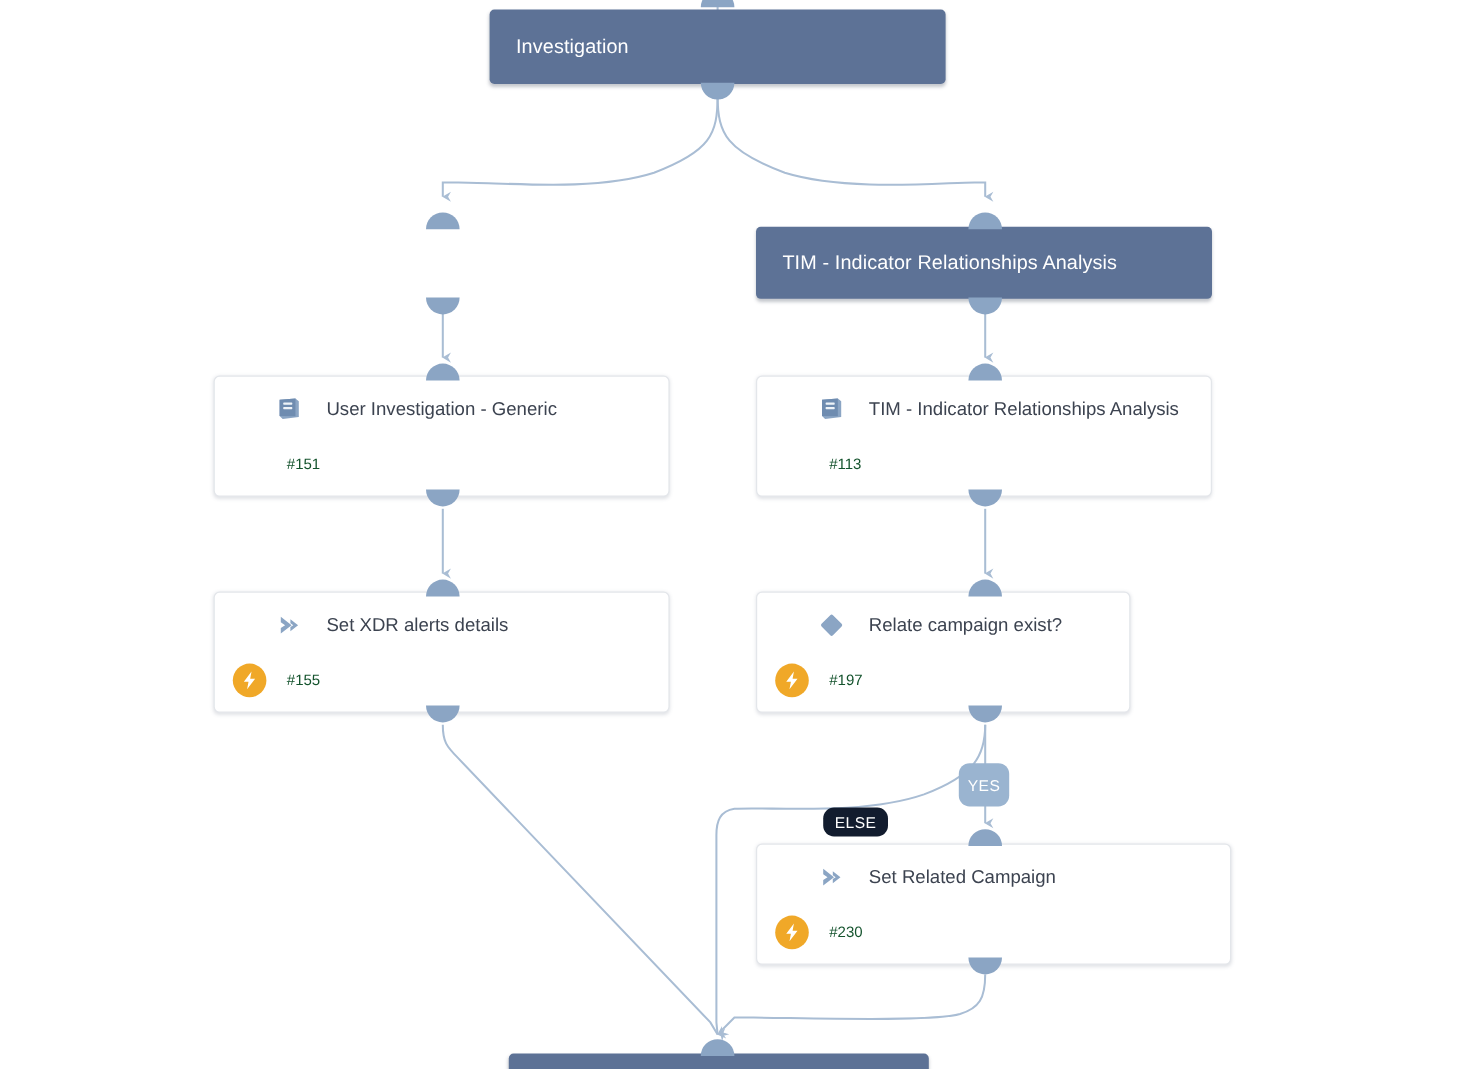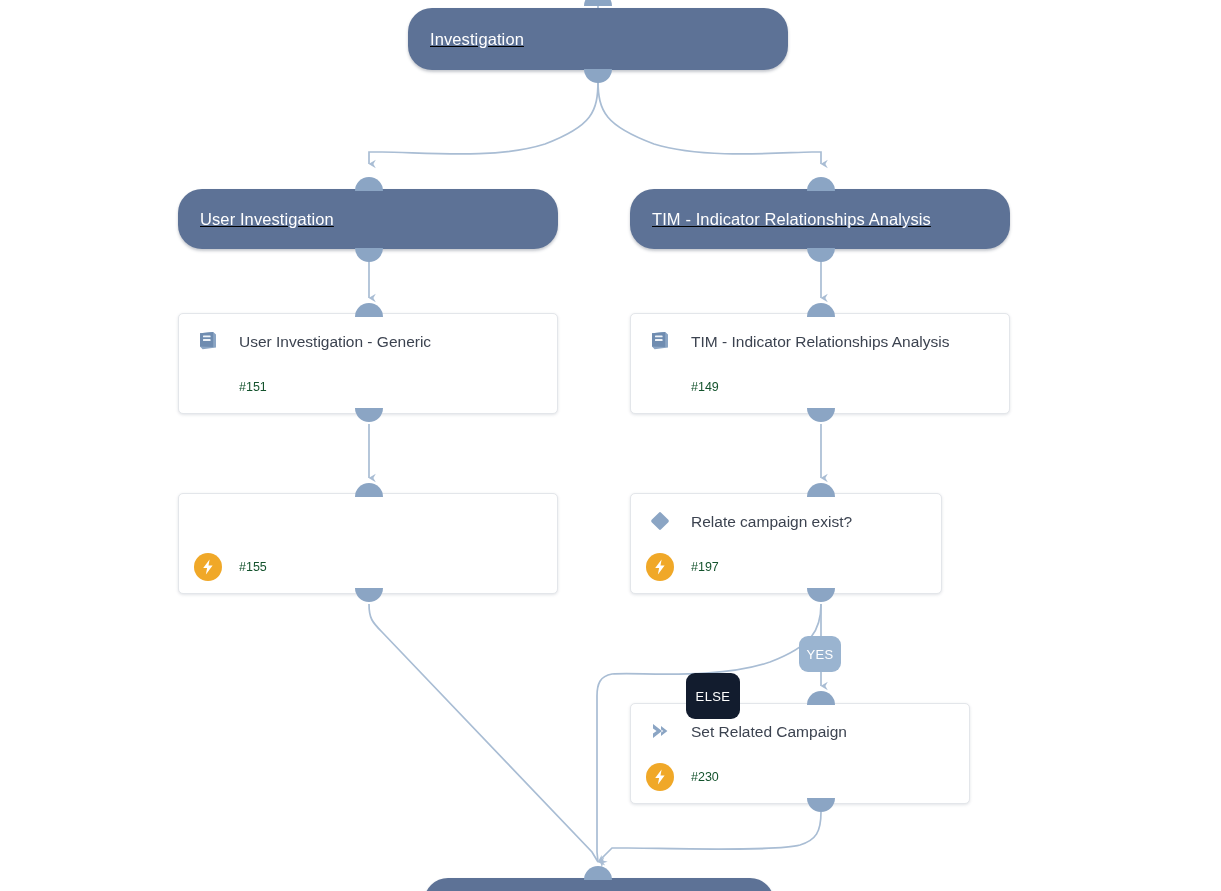--- a/index.html
+++ b/index.html
@@ -25,44 +25,44 @@
     width: 1221px;
     height: 891px;
     pointer-events: none;
   }
 
   
   .hdr {
     position: absolute;
     box-sizing: border-box;
     background: #5d7296;
-    border-radius: 24px;
+    border-radius: 4px;
     box-shadow: 0 2px 3px rgba(60,70,90,0.30);
     display: flex;
     align-items: center;
     z-index: 3;
-    text-decoration: underline;
   }
   .hdr-label {
     color: #ffffff;
     font-size: 16.5px;
     line-height: 21px;
     padding: 0 22px;
     letter-spacing: 0.1px;
   }
 
   
   .card {
     position: absolute;
     box-sizing: border-box;
     background: #ffffff;
     border: 1px solid #e3e6ea;
     border-radius: 5px;
     box-shadow: 0 1px 3px rgba(80,90,110,0.17);
     z-index: 3;
+    padding-left: 33px;
   }
   .card-row {
     display: flex;
     align-items: flex-start;
     padding: 14px 14px 0 14px;
   }
   .card-icon {
     width: 30px;
     min-width: 30px;
     height: 26px;
@@ -178,23 +178,20 @@
     </g>
   </svg>
 
   <div class="port in" style="left:584px; top:-8px;"></div>
   <div class="hdr" style="left:408px; top:8px; width:380px; height:62px;">
     <span class="hdr-label">Investigation</span>
   </div>
   <div class="port out" style="left:584px; top:69px;"></div>
 
   <div class="port in" style="left:355px; top:177px;"></div>
-  <div class="hdr" style="left:178px; top:189px; width:380px; height:60px;">
-    <span class="hdr-label">User Investigation</span>
-  </div>
   <div class="port out" style="left:355px; top:248px;"></div>
 
   <div class="port in" style="left:807px; top:177px;"></div>
   <div class="hdr" style="left:630px; top:189px; width:380px; height:60px;">
     <span class="hdr-label">TIM - Indicator Relationships Analysis</span>
   </div>
   <div class="port out" style="left:807px; top:248px;"></div>
 
   <div class="port in" style="left:355px; top:303px;"></div>
   <div class="card" style="left:178px; top:313px; width:380px; height:101px;">
@@ -224,27 +221,36 @@
           <path d="M3 2.2 L16.2 1 L19 3.4 L19 16.6 L5.6 18.2 L3 15.6 Z" fill="#8ba5c4"></path>
           <path d="M3 2.2 L16.2 1 L16.2 15.9 L3 15.6 Z" fill="#6f8cb0"></path>
           <rect x="6" y="4.4" width="7.6" height="1.9" rx="0.6" fill="#eef3f8"></rect>
           <rect x="6" y="8.1" width="7.6" height="1.9" rx="0.6" fill="#eef3f8"></rect>
         </svg>
       </span>
       <span class="card-title" style="max-width:272px; display:inline-block;">TIM - Indicator Relationships Analysis</span>
     </div>
     <div class="card-foot">
       <span class="badge-slot"></span>
-      <span class="card-id">#149</span>
+      <span class="card-id">#113</span>
     </div>
   </div>
   <div class="port out" style="left:807px; top:408px;"></div>
 
   <div class="port in" style="left:355px; top:483px;"></div>
   <div class="card" style="left:178px; top:493px; width:380px; height:101px;">
+    <div class="card-row">
+      <span class="card-icon">
+        <svg width="20" height="20" viewBox="0 0 20 20" xmlns="http://www.w3.org/2000/svg">
+          <path d="M3 3 L12 10 L3 17 L3 12.4 L6.6 10 L3 7.6 Z" fill="#8ba5c4"></path>
+          <path d="M11 5 L17.4 10 L11 15 L11 11.6 L13.4 10 L11 8.4 Z" fill="#8ba5c4"></path>
+        </svg>
+      </span>
+      <span class="card-title">Set XDR alerts details</span>
+    </div>
     <div class="card-foot">
       <span class="badge-slot">
         <span class="bolt-badge">
           <svg width="14" height="16" viewBox="0 0 14 16" xmlns="http://www.w3.org/2000/svg">
             <path d="M8.6 0.6 L2.2 9.1 L6.1 9.1 L4.9 15.4 L11.6 6.6 L7.5 6.6 Z" fill="#ffffff"></path>
           </svg>
         </span>
       </span>
       <span class="card-id">#155</span>
     </div>
@@ -270,26 +276,26 @@
         </span>
       </span>
       <span class="card-id">#197</span>
     </div>
   </div>
   <div class="port out" style="left:807px; top:588px;"></div>
 
   <div class="branch yes" style="left:799px; top:636px; width:42px; height:36px;">
     <span>YES</span>
   </div>
-  <div class="branch else" style="left:686px; top:673px; width:54px; height:46px;">
+  <div class="branch else" style="left:686px; top:673px; width:54px; height:24px;">
     <span>ELSE</span>
   </div>
 
   <div class="port in" style="left:807px; top:691px;"></div>
-  <div class="card" style="left:630px; top:703px; width:340px; height:101px;">
+  <div class="card" style="left:630px; top:703px; width:396px; height:101px;">
     <div class="card-row">
       <span class="card-icon">
         <svg width="20" height="20" viewBox="0 0 20 20" xmlns="http://www.w3.org/2000/svg">
           <path d="M3 3 L12 10 L3 17 L3 12.4 L6.6 10 L3 7.6 Z" fill="#8ba5c4"></path>
           <path d="M11 5 L17.4 10 L11 15 L11 11.6 L13.4 10 L11 8.4 Z" fill="#8ba5c4"></path>
         </svg>
       </span>
       <span class="card-title">Set Related Campaign</span>
     </div>
     <div class="card-foot">

